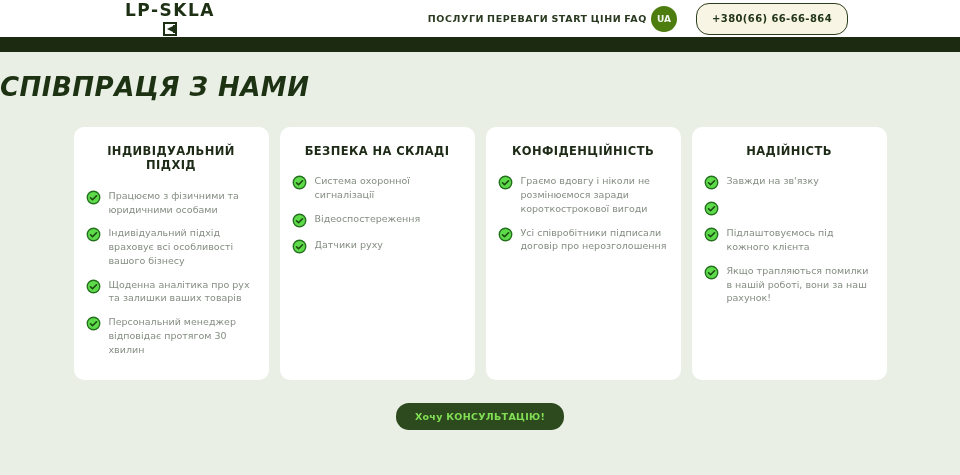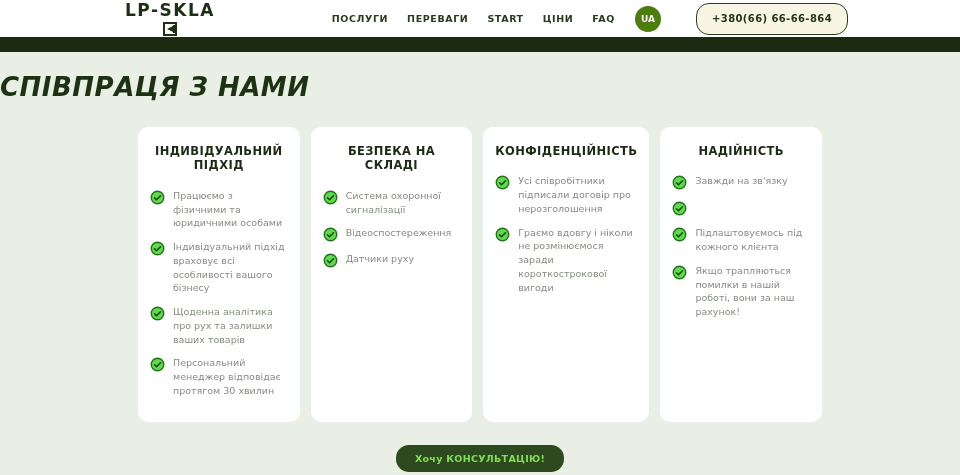--- a/index.html
+++ b/index.html
@@ -15,21 +15,21 @@
     display:flex; align-items:center;
     padding:0 112px 0 125px;
   }
   .logo { display:flex; align-items:center; gap:1px; cursor:pointer;flex-direction:column; }
   .logo-text {
     font-size:17px; font-weight:800; letter-spacing:1.5px;
     color:#1d3014;
   }
   .logo-box { width:16px; height:16px; display:block; }
   .header-spacer { flex:1; }
-  .nav { display:flex; align-items:center; gap:19px;text-align:center; }
+  .nav { display:flex; align-items:center; gap:3px;text-align:center; }
   .nav-item {
     font-size:9.5px; font-weight:700; letter-spacing:0.6px;
     color:#2a3a20; cursor:pointer; white-space:nowrap;
   }
   .lang-badge {
     width:26px; height:26px; border-radius:50%;
     background:#4d7c0f; color:#f2f5ee;
     font-size:9px; font-weight:700;
     display:flex; align-items:center; justify-content:center;
     margin-left:1px; cursor:pointer;
@@ -45,21 +45,21 @@
   .dark-bar { height:15px; background:#1d2a12; }
 
   
   .section-title {
     margin-top:20px; text-align:left;
     font-size:26px; font-weight:800; letter-spacing:0.5px;
     color:#1d3213;
     font-style:italic;
   }
   .cards-row {
-    width:684px; margin:25px auto 0 auto;
+    width:813px; margin:25px auto 0 auto;
     display:flex; gap:11px; align-items:stretch;border-radius:12px;
   }
   .card {
     flex:1 1 0; background:#ffffff; border-radius:10px;
     padding:15px 12px 14px 12px; min-height:197px;
   }
   .card-title {
     text-align:center; font-size:11.5px; font-weight:800;
     letter-spacing:0.4px; color:#1d2a16; line-height:1.25;
     margin:2px 0 16px 0;
@@ -166,28 +166,28 @@
     </div>
   </div>
 
   <div class="card">
     <div class="card-title">КОНФІДЕНЦІЙНІСТЬ</div>
     <div class="card-item">
       <svg class="check-badge" viewBox="0 0 24 24">
           <circle cx="12" cy="12" r="10" fill="#5ddb4a" stroke="#25701f" stroke-width="2.2"></circle>
           <path d="M7.2 12.4 l3.2 3.2 L16.8 9.2" fill="none" stroke="#1d4a12" stroke-width="2.6" stroke-linecap="round" stroke-linejoin="round"></path>
         </svg>
+      <span class="card-item-text">Граємо вдовгу і ніколи не розмінюємося заради короткострокової вигоди</span>
+    </div>
+    <div class="card-item">
+      <svg class="check-badge" viewBox="0 0 24 24">
+          <circle cx="12" cy="12" r="10" fill="#5ddb4a" stroke="#25701f" stroke-width="2.2"></circle>
+          <path d="M7.2 12.4 l3.2 3.2 L16.8 9.2" fill="none" stroke="#1d4a12" stroke-width="2.6" stroke-linecap="round" stroke-linejoin="round"></path>
+        </svg>
       <span class="card-item-text">Усі співробітники підписали договір про нерозголошення</span>
-    </div>
-    <div class="card-item">
-      <svg class="check-badge" viewBox="0 0 24 24">
-          <circle cx="12" cy="12" r="10" fill="#5ddb4a" stroke="#25701f" stroke-width="2.2"></circle>
-          <path d="M7.2 12.4 l3.2 3.2 L16.8 9.2" fill="none" stroke="#1d4a12" stroke-width="2.6" stroke-linecap="round" stroke-linejoin="round"></path>
-        </svg>
-      <span class="card-item-text">Граємо вдовгу і ніколи не розмінюємося заради короткострокової вигоди</span>
     </div>
   </div>
 
   <div class="card">
     <div class="card-title">НАДІЙНІСТЬ</div>
     <div class="card-item">
       <svg class="check-badge" viewBox="0 0 24 24">
           <circle cx="12" cy="12" r="10" fill="#5ddb4a" stroke="#25701f" stroke-width="2.2"></circle>
           <path d="M7.2 12.4 l3.2 3.2 L16.8 9.2" fill="none" stroke="#1d4a12" stroke-width="2.6" stroke-linecap="round" stroke-linejoin="round"></path>
         </svg>

